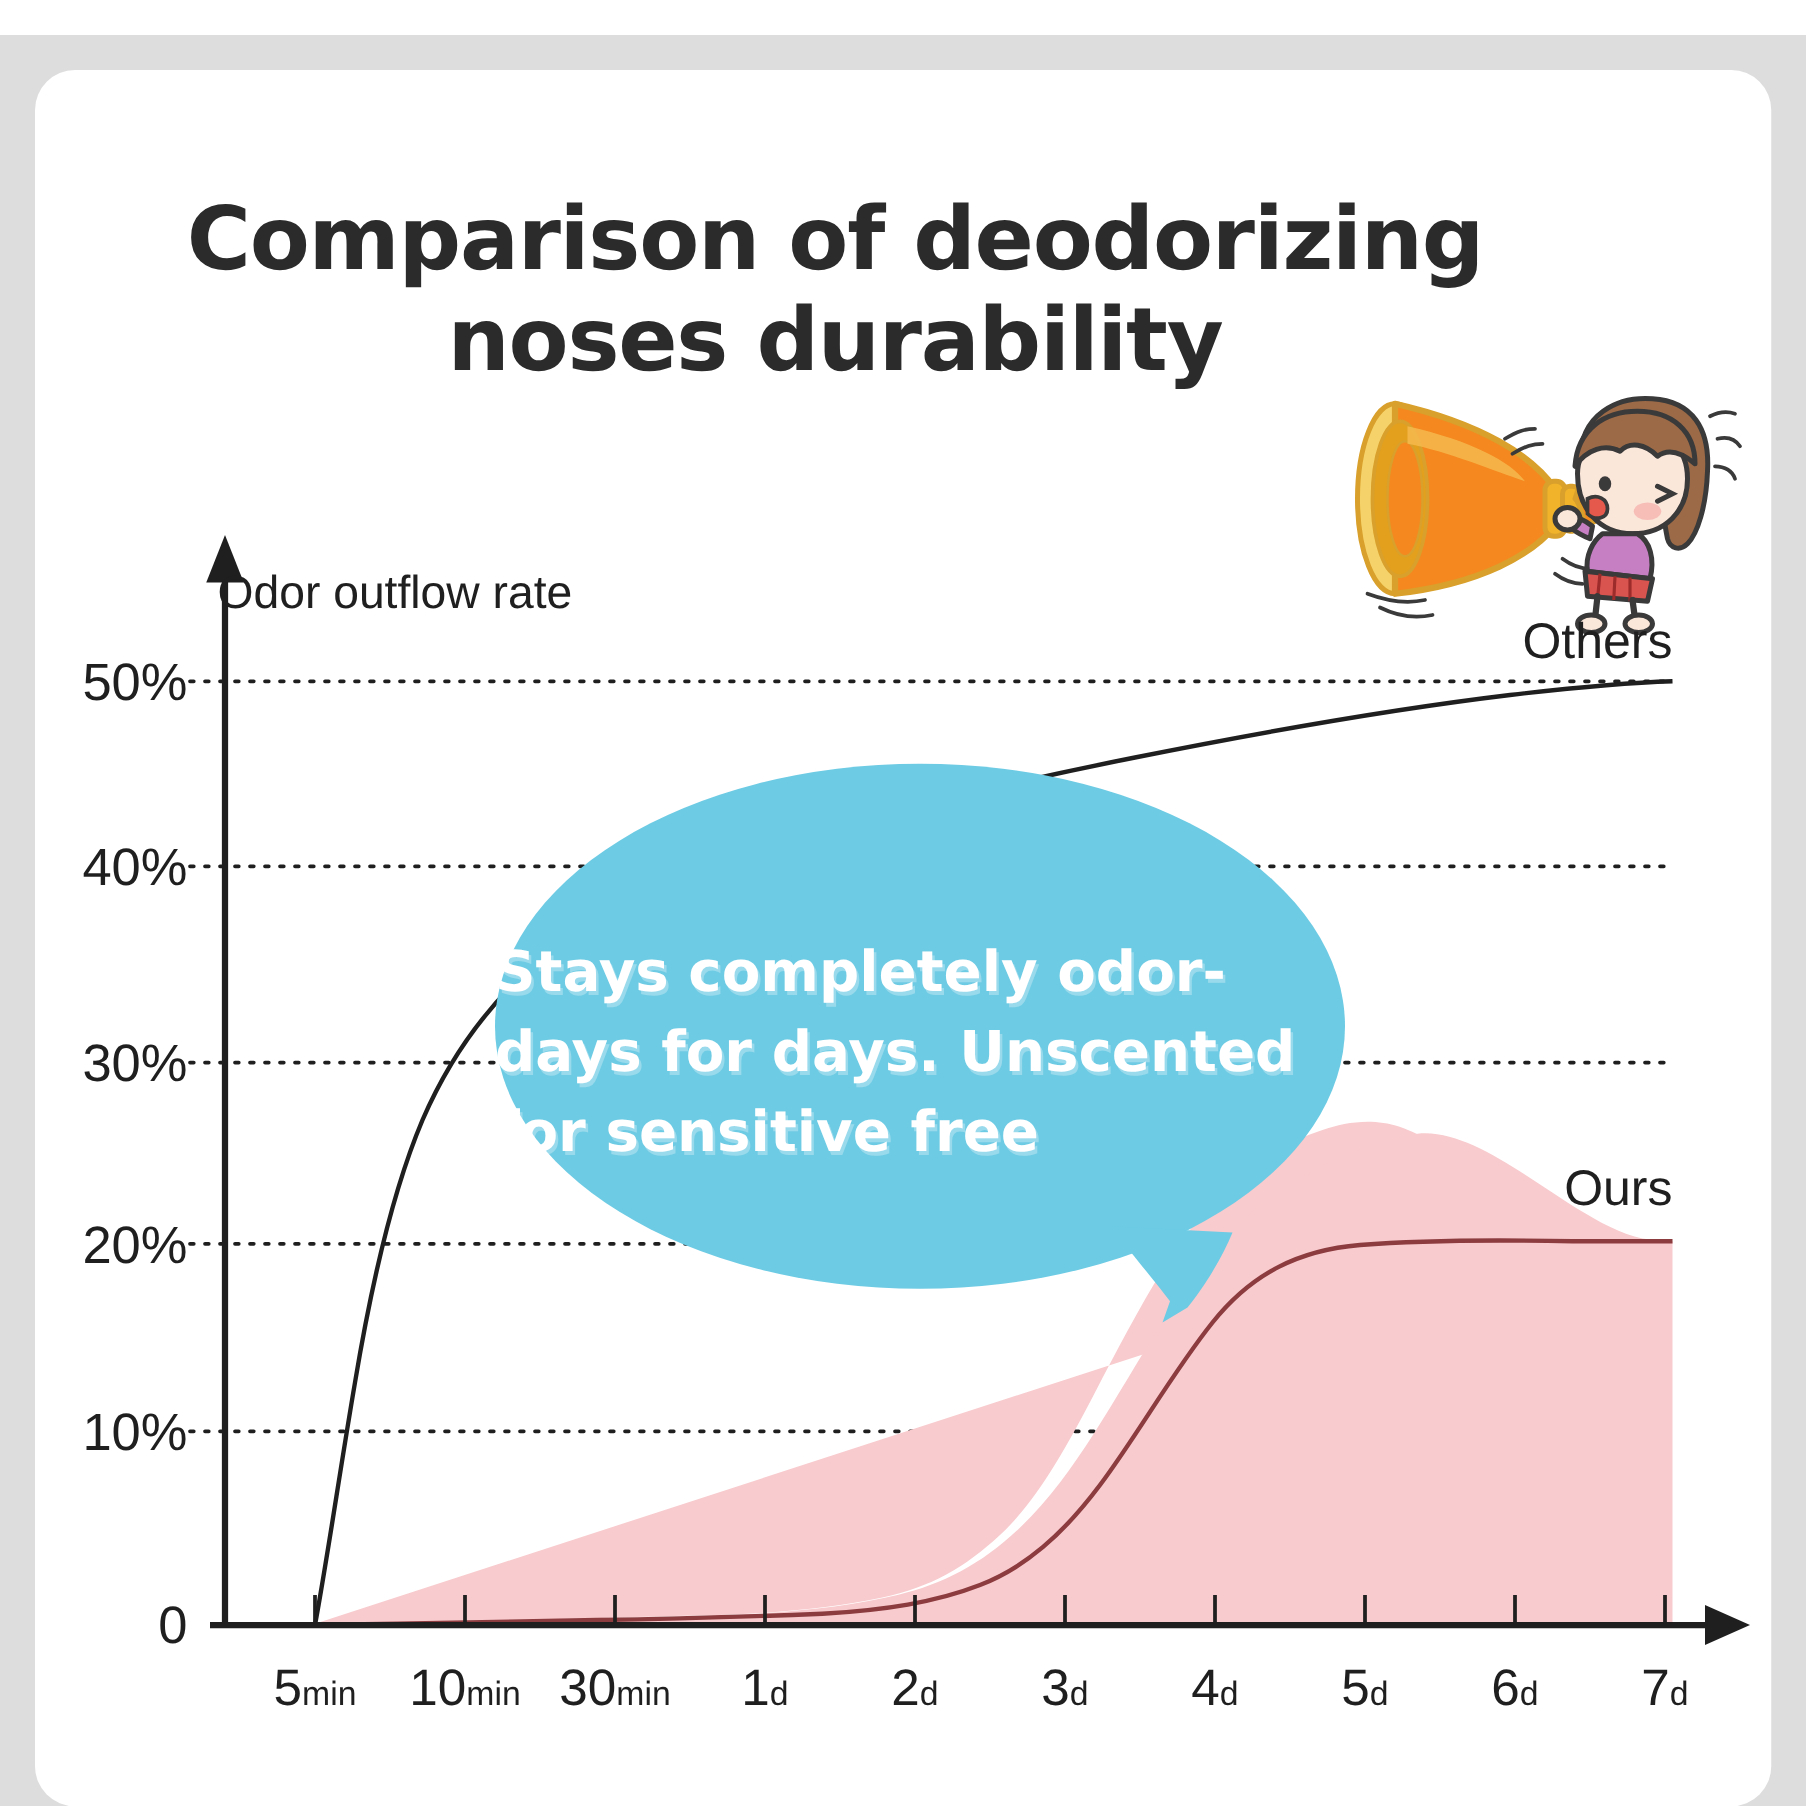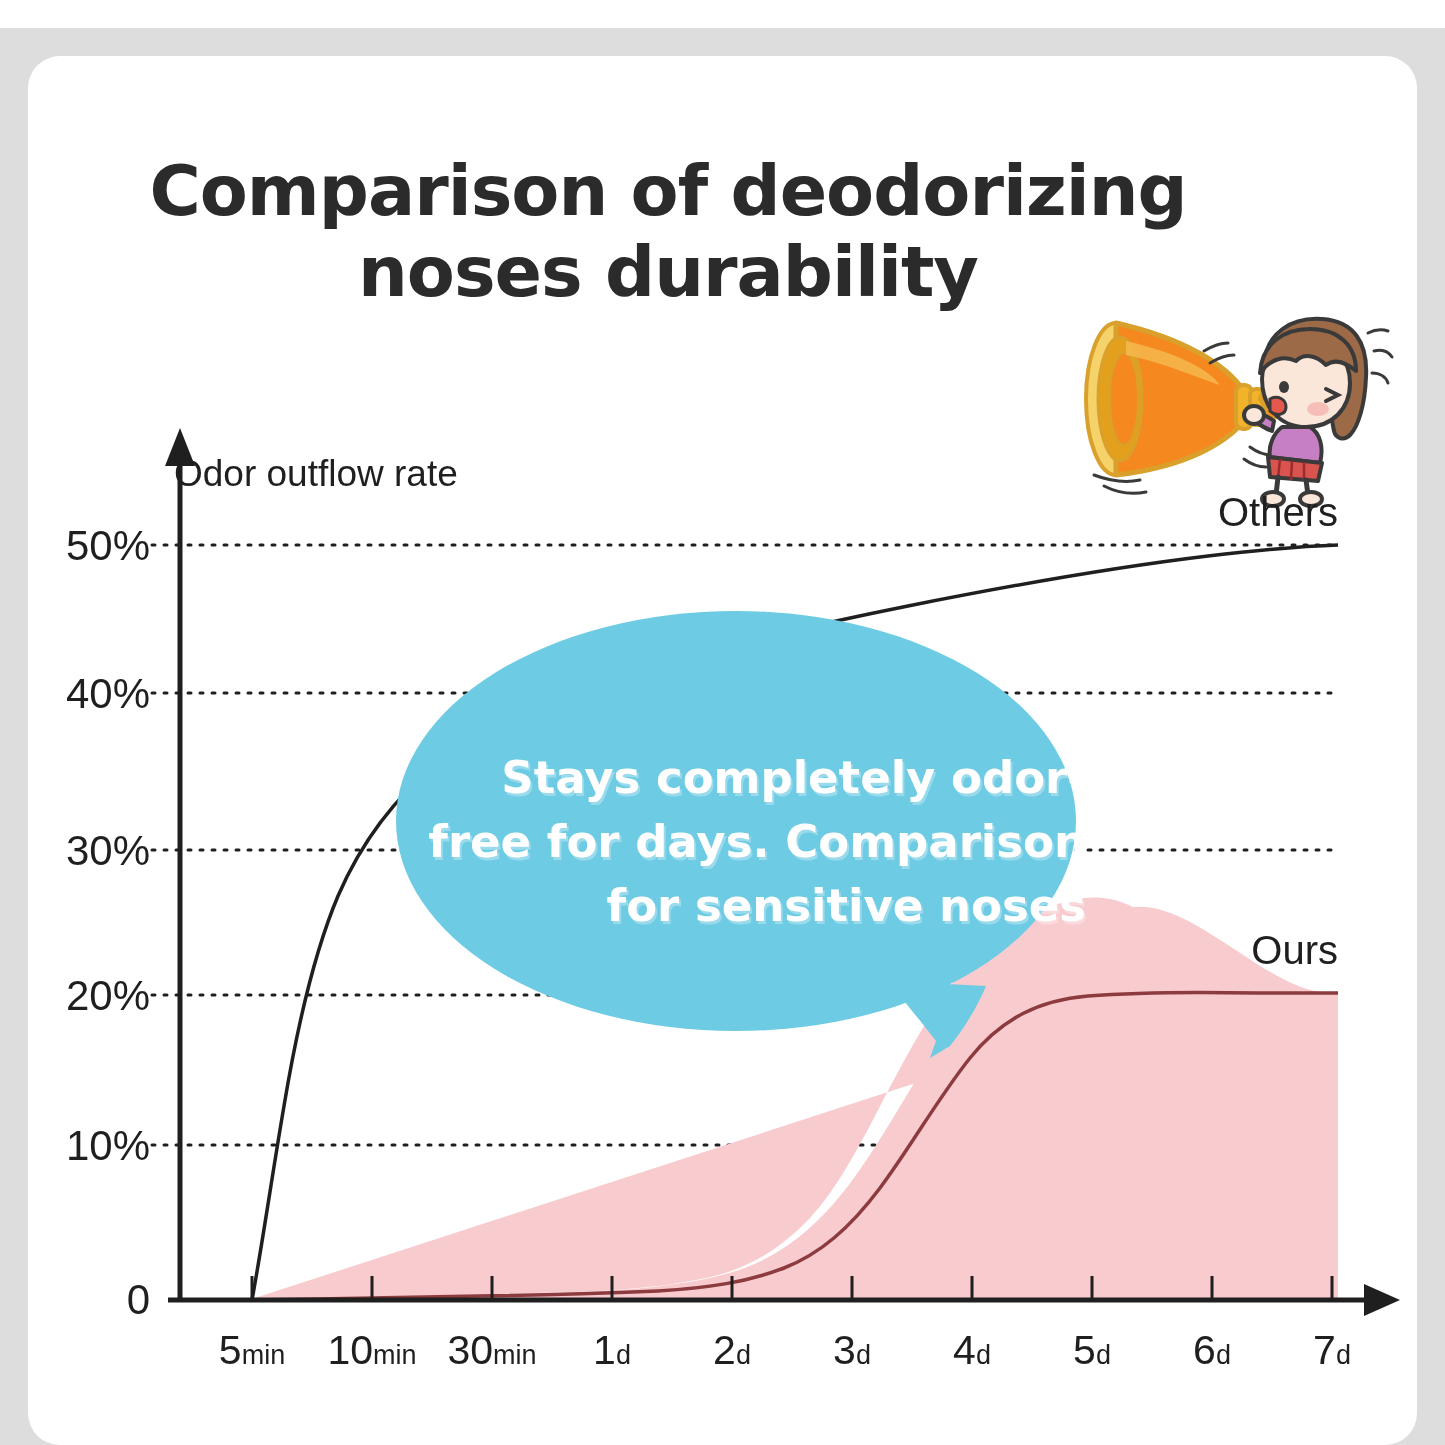--- a/index.html
+++ b/index.html
@@ -100,21 +100,21 @@
     top: 0;
     width: 1389px;
     height: 1389px;
     pointer-events: none;
   }
   #bubble-text {
     position: absolute;
     left: 368px;
     top: 690px;
     width: 690px;
-    text-align: right;
+    text-align: left;
     font-family: "DejaVu Sans", sans-serif;
     font-weight: bold;
     font-size: 45px;
     line-height: 1.42;
     color: #ffffff;
     text-shadow: 2px 3px 0 rgba(255,255,255,0.30);
   }
   #bubble-text .bline { display: block; white-space: nowrap; }
 </style>
 </head>
@@ -328,19 +328,19 @@
       </svg>
     </div>
 
     <div id="bubble-wrap">
       <svg width="1389" height="1389" viewBox="0 0 1389 1389" xmlns="http://www.w3.org/2000/svg">
         <ellipse cx="708" cy="765" rx="340" ry="210" fill="#6DCBE4"></ellipse>
         <path fill="#6DCBE4" d="M860 925 C 880 950, 895 968, 908 985 L 902 1002 L 922 990 C 935 974, 950 950, 958 930 Z"></path>
       </svg>
       <div id="bubble-text">
         <span class="bline">Stays completely odor-</span>
-        <span class="bline">free for days. Comparison</span>
-        <span class="bline">for sensitive noses</span>
+        <span class="bline">days for days. Unscented</span>
+        <span class="bline">for sensitive free</span>
       </div>
     </div>
 
   </div>
 </div>
 
 </body></html>

